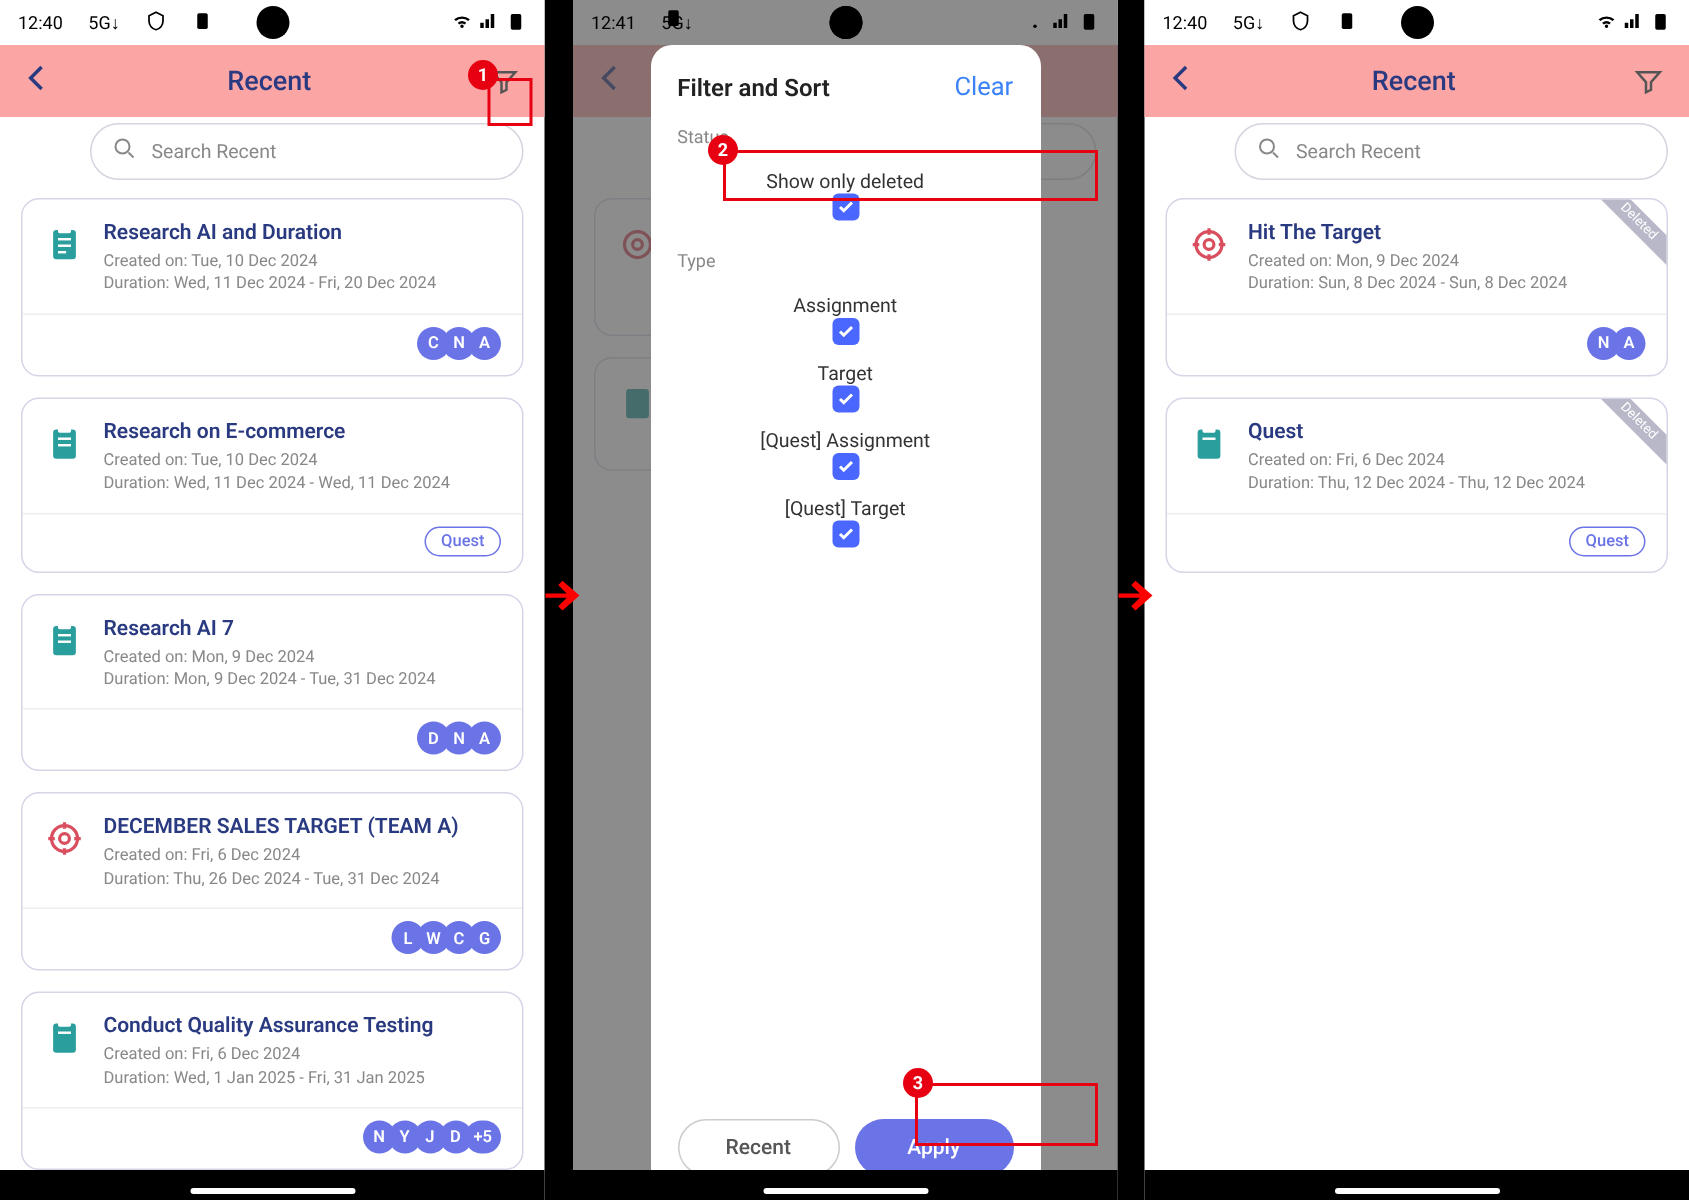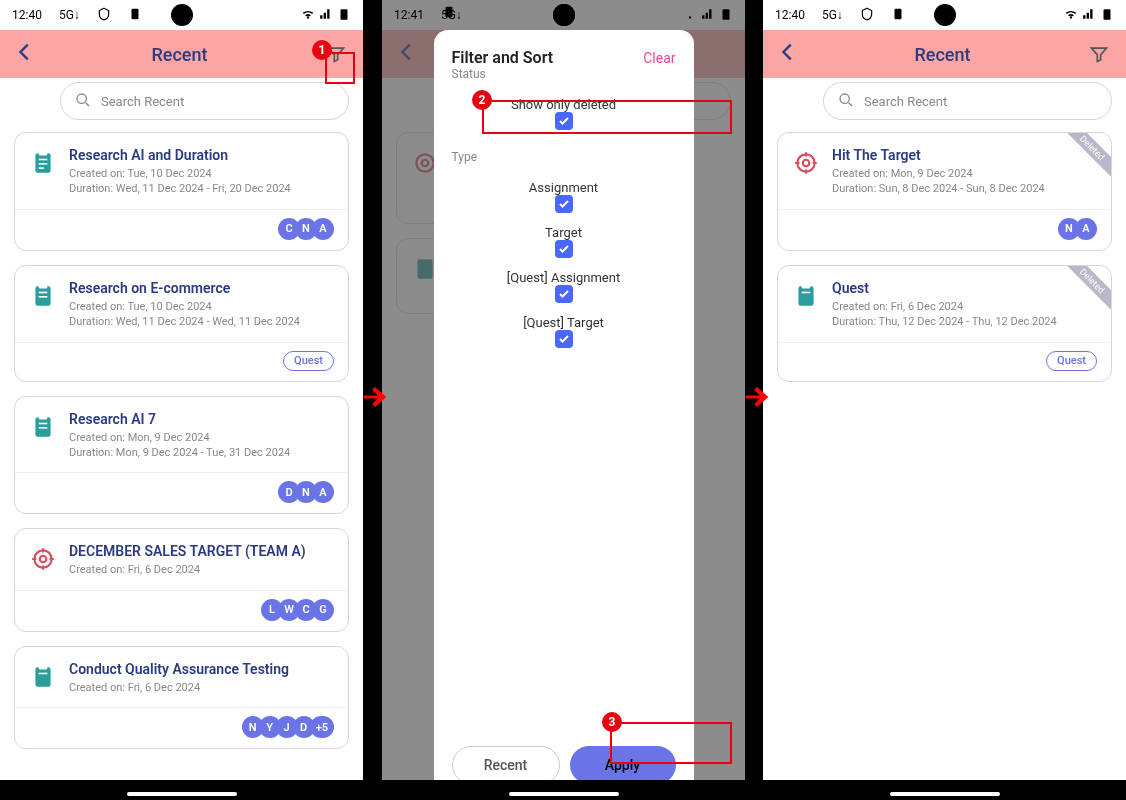--- a/index.html
+++ b/index.html
@@ -125,40 +125,40 @@
   .modal {
     position: absolute;
     left: 50%; transform: translateX(-50%);
     top: 0; bottom: 0;
     width: 260px;
     background: #fff;
     border-radius: 14px 14px 0 0;
     padding: 18px 18px 16px;
     display: flex; flex-direction: column;
   }
-  .modal-header { display: flex; justify-content: space-between; align-items: center; }
+  .modal-header { display: flex; justify-content: space-between; align-items: center; margin-bottom: 16px; }
   .modal-title { font-size: 16px; font-weight: 600; color: #222; }
-  .modal-clear { color: #ec4899; font-size: 14px; }
+  .modal-clear { color: #3b82f6; font-size: 17px; }
   .section-label { font-size: 12px; color: #888; margin-bottom: 10px; }
   .checkrow { display: flex; justify-content: space-between; align-items: center; font-size: 13px; color: #333; padding: 6px 0; flex-direction: column; }
   .checkbox {
     width: 18px; height: 18px; border-radius: 4px;
     background: #4a67ff; display: flex; align-items: center; justify-content: center;
     color: #fff;
   }
   .modal-gap { margin-top: 14px; }
   .modal-fill { flex: 1; }
   .modal-buttons { display: flex; gap: 10px; }
   .btn {
     flex: 1; height: 38px; border-radius: 22px;
     display: flex; align-items: center; justify-content: center;
     font-size: 14px; font-weight: 500;
   }
   .btn-reset { border: 1px solid #ccc; color: #555; background: #fff; }
-  .btn-apply { background: #6b74e6; color: #000000; }
+  .btn-apply { background: #6b74e6; color: #ffffff; }
 
   
   .hl {
     position: absolute; border: 2px solid #e60012;
     pointer-events: none;
   }
   .numcircle {
     position: absolute; width: 20px; height: 20px; border-radius: 50%;
     background: #e60012; color: #fff; font-size: 12px; font-weight: 700;
     display: flex; align-items: center; justify-content: center;
@@ -332,20 +332,21 @@
         <div class="iconbox red">
           <svg class="svg-target" viewBox="0 0 24 24" fill="none" stroke="currentColor" stroke-width="2">
               <circle cx="12" cy="12" r="8"></circle>
               <circle cx="12" cy="12" r="3"></circle>
               <path d="M12 2v4M12 18v4M2 12h4M18 12h4"></path>
             </svg>
         </div>
         <div class="cardtexts">
           <div class="cardtitle">DECEMBER SALES TARGET (TEAM A)</div>
           <div class="cardmeta">Created on: Fri, 6 Dec 2024</div>
+          <div class="cardmeta">Duration: Thu, 26 Dec 2024 - Tue, 31 Dec 2024</div>
         </div>
       </div>
       <div class="divider"></div>
       <div class="chiprow">
         <span class="chip">L</span>
         <span class="chip">W</span>
         <span class="chip">C</span>
         <span class="chip">G</span>
       </div>
     </div>
@@ -355,20 +356,21 @@
         <div class="iconbox teal">
           <svg class="svg-clip" viewBox="0 0 24 24" fill="currentColor">
               <rect x="5" y="3" width="14" height="18" rx="2"></rect>
               <rect x="8" y="1" width="8" height="4" rx="1" fill="#fff"></rect>
               <rect x="8" y="8" width="8" height="1.5" fill="#fff"></rect>
             </svg>
         </div>
         <div class="cardtexts">
           <div class="cardtitle">Conduct Quality Assurance Testing</div>
           <div class="cardmeta">Created on: Fri, 6 Dec 2024</div>
+          <div class="cardmeta">Duration: Wed, 1 Jan 2025 - Fri, 31 Jan 2025</div>
         </div>
       </div>
       <div class="divider"></div>
       <div class="chiprow">
         <span class="chip">N</span>
         <span class="chip">Y</span>
         <span class="chip">J</span>
         <span class="chip">D</span>
         <span class="chip">+5</span>
       </div>

